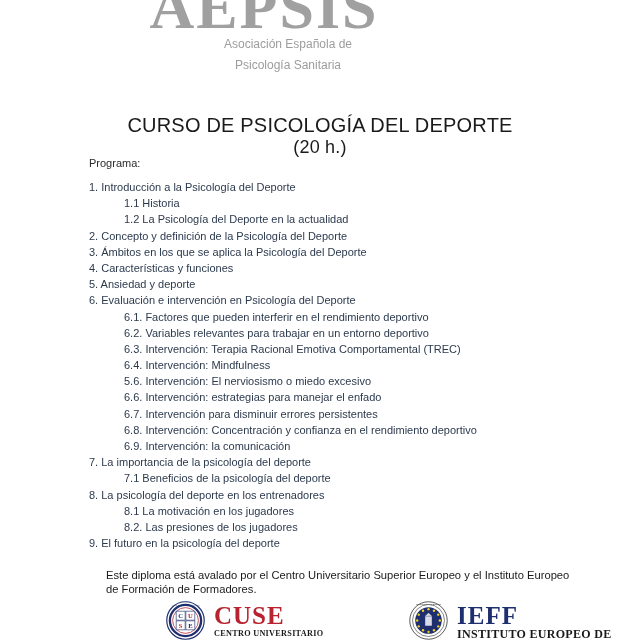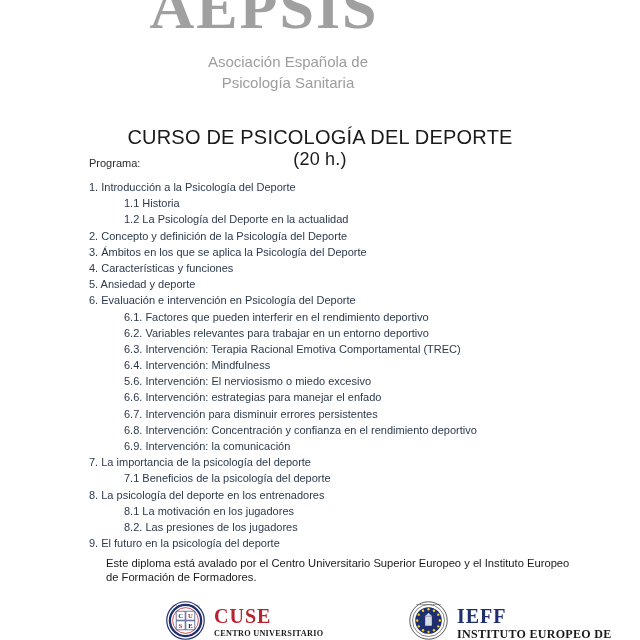--- a/index.html
+++ b/index.html
@@ -38,42 +38,41 @@
     font-weight: bold;
     color: #a0a0a0;
     letter-spacing: 2px;
     line-height: 46px;
     margin-top: -16px;
     height: 46px;
     overflow: hidden;
   }
   .brand-tagline {
     font-family: "Liberation Sans", sans-serif;
-    font-size: 15px;
+    font-size: 12px;
     color: #9d9d9d;
     line-height: 21px;
-    margin-top: 21px;
+    margin-top: 4px;
     padding-left: 48px;
   }
   .brand-tagline div {
     line-height: 21px;
   }
 
   
   .course-title {
     position: absolute;
     top: 113px;
     left: 0;
     width: 640px;
     text-align: center;
     font-size: 20px;
     color: #1a1a1a;
     line-height: 24px;
     letter-spacing: 0.2px;
-    margin-top: 12px;
   }
   .course-hours {
     font-size: 18px;
     color: #1a1a1a;
     line-height: 21px;
   }
 
   
   .programa-heading {
     position: absolute;
@@ -97,21 +96,21 @@
     height: 16.2px;
     white-space: nowrap;
   }
   .outline-item.lvl2 {
     padding-left: 35px;
   }
 
   
   .accreditation {
     position: absolute;
-    top: 556px;
+    top: 568px;
     left: 106px;
     width: 474px;
     font-size: 11.2px;
     color: #1a1a1a;
     line-height: 14px;
   }
 
   
   .logo-row {
     position: absolute;
@@ -133,21 +132,21 @@
     width: 39px;
     height: 39px;
     flex: none;
   }
   .logo-text {
     margin-left: 9px;
   }
   .logo-acronym {
     font-family: "Liberation Serif", serif;
     font-weight: bold;
-    font-size: 20px;
+    font-size: 25px;
     line-height: 26px;
     letter-spacing: 1px;
   }
   .logo-acronym.cuse { color: #b8232f; }
   .logo-acronym.ieff { color: #1f2f6e; }
   .logo-sub {
     font-family: "Liberation Serif", serif;
     font-weight: bold;
     font-size: 8.2px;
     line-height: 10px;

